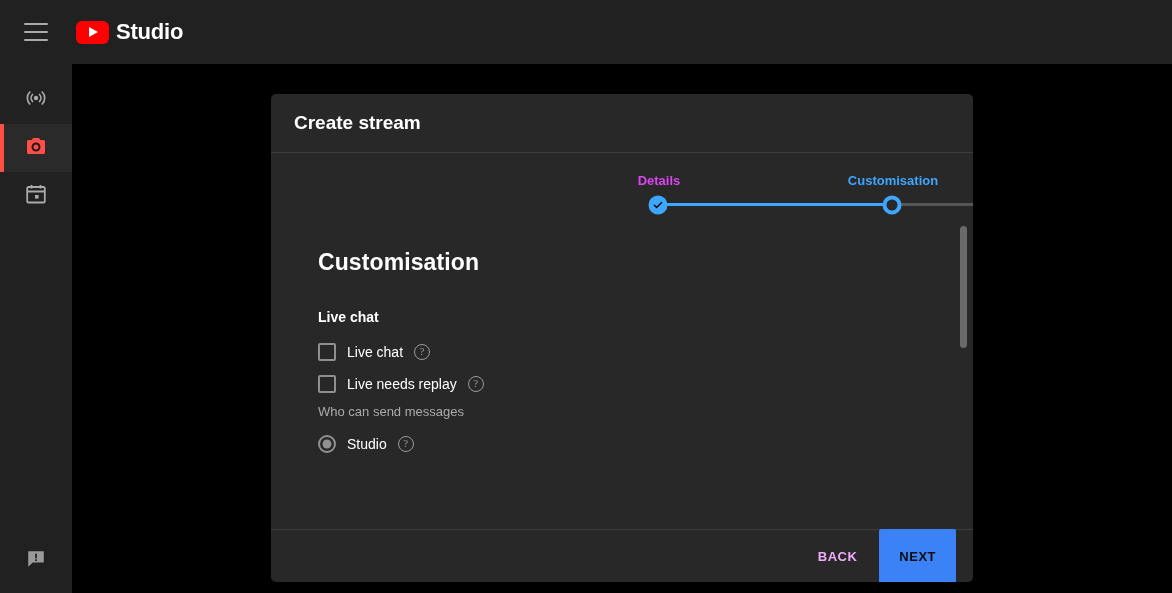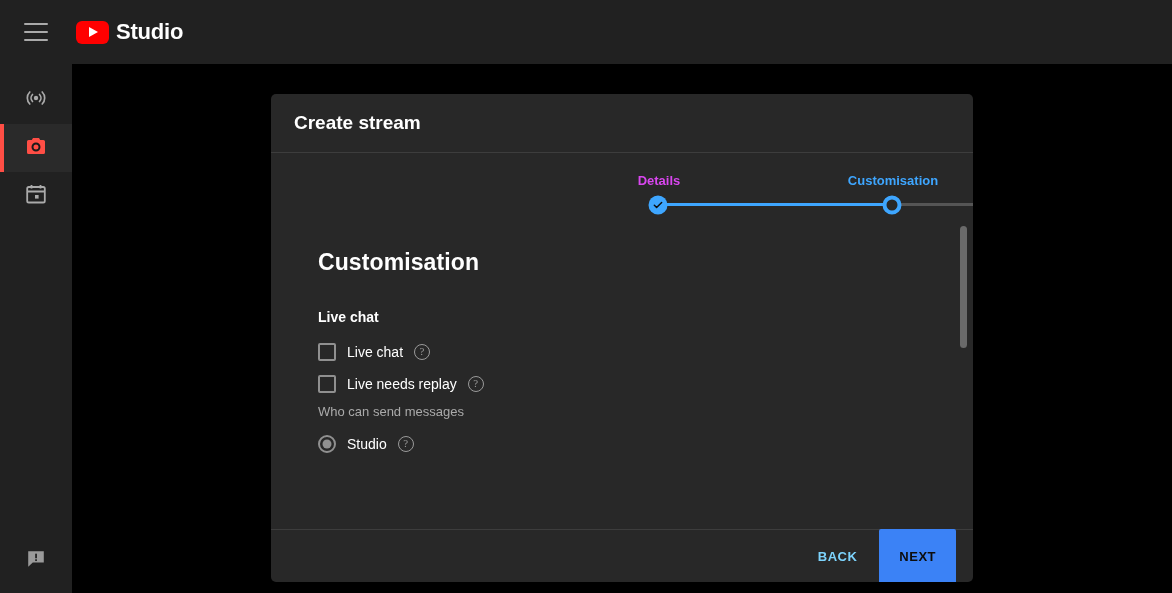--- a/index.html
+++ b/index.html
@@ -142,21 +142,21 @@
     background: #6a6a6a; border-radius: 4px; cursor: pointer;
   }
 
   
   .dialog-footer {
     flex: 0 0 53px; height: 53px; border-top: 1px solid #3d3d3d;
     display: flex; align-items: center; justify-content: flex-end;
     padding-right: 17px; gap: 7px;
   }
   .btn-text {
-    color: #7dd3fc; font-size: 13px; font-weight: 700; letter-spacing: 0.5px;
+    color: #f0abfc; font-size: 13px; font-weight: 700; letter-spacing: 0.5px;
     background: none; border: none; padding: 9px 15px; cursor: pointer; border-radius: 2px;
   }
   .btn-primary {
     color: #0d0d0d; background: #3b82f6; font-size: 13px; font-weight: 700;
     letter-spacing: 0.5px; border: none; padding: 20px 20px; border-radius: 2px; cursor: pointer;
   }
 </style>
 </head>
 <body>
 

